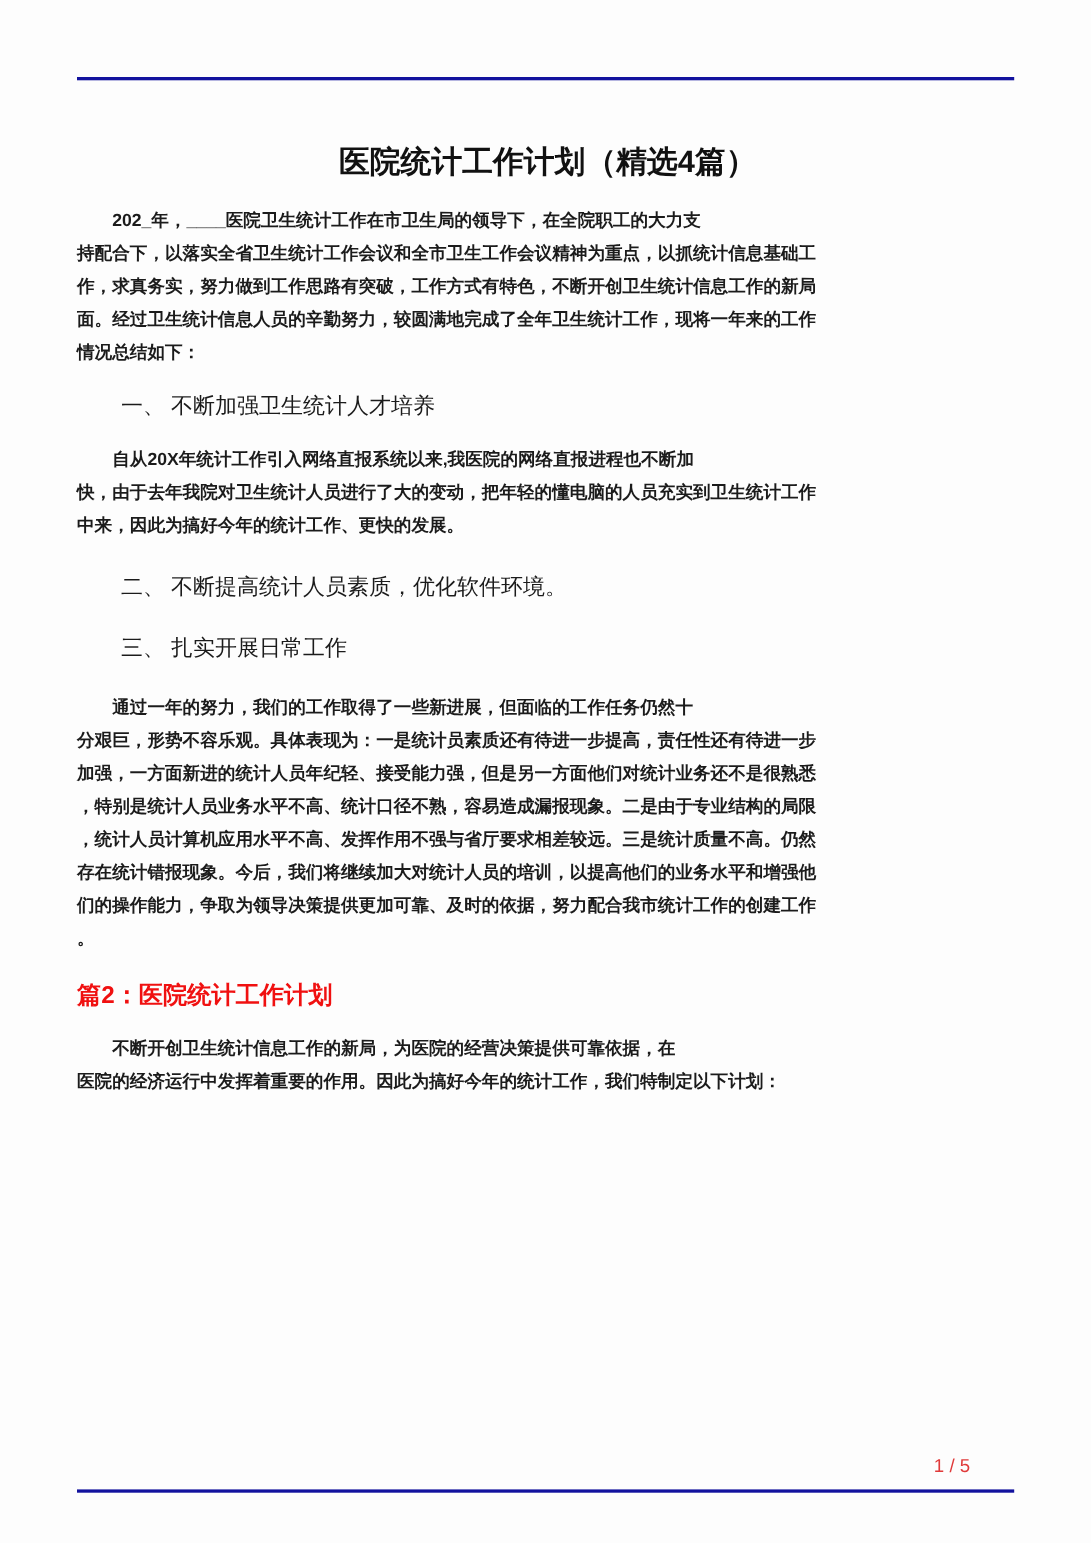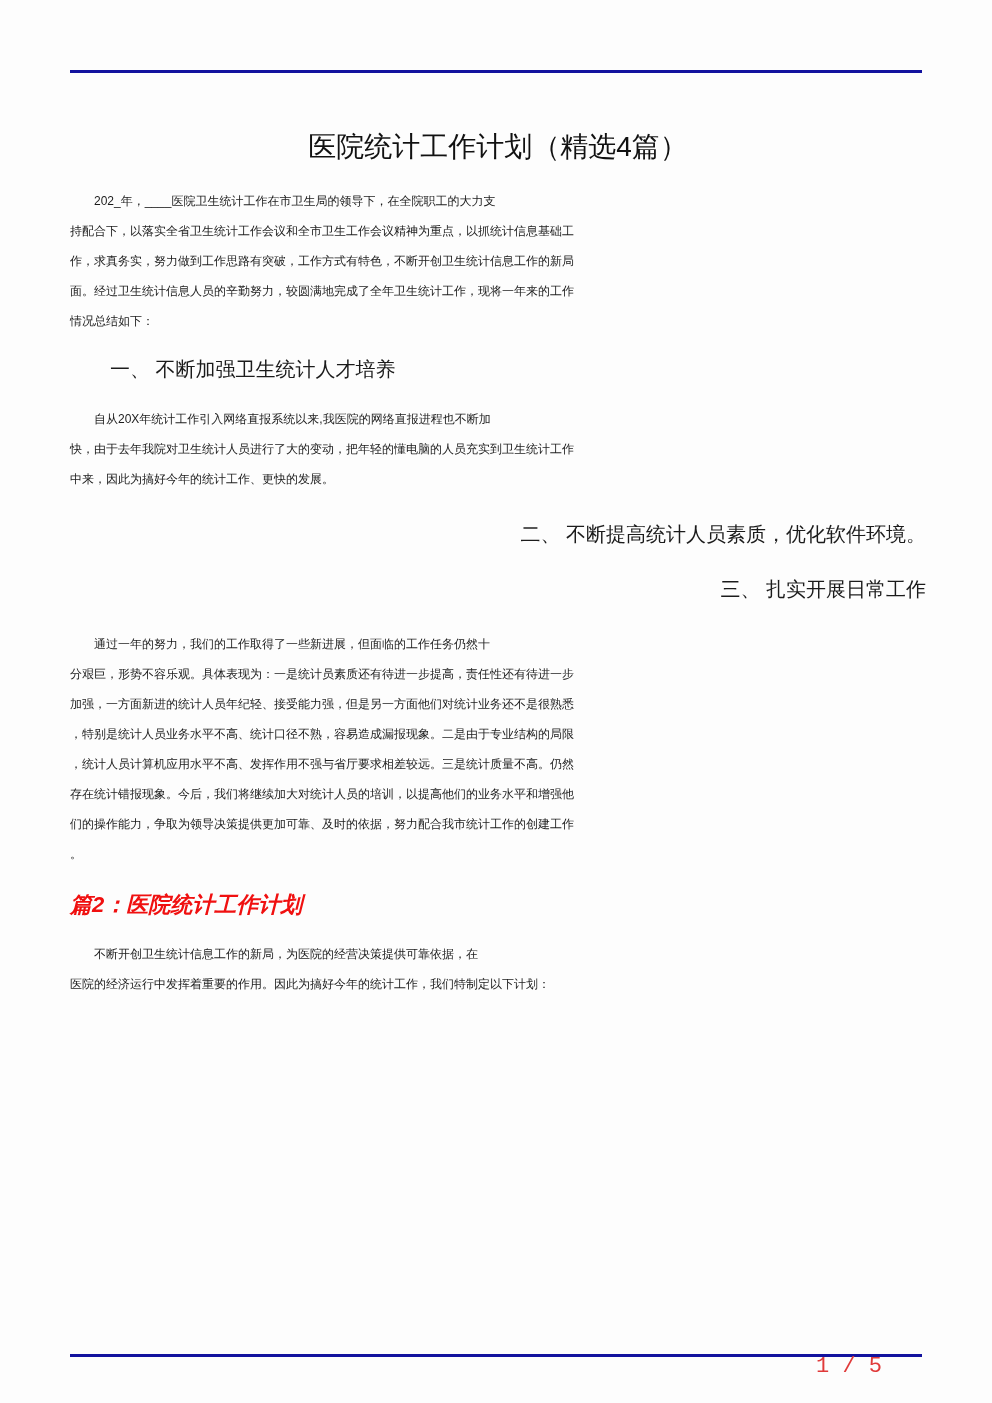--- a/index.html
+++ b/index.html
@@ -24,58 +24,58 @@
   .content {
     position: absolute;
     left: 70px;
     top: 0;
     width: 856px;
   }
   .doc-title {
     margin: 128px 0 0 0;
     font-size: 28px;
     line-height: 38px;
-    font-weight: 400;
+    font-weight: 700;
     text-align: center;
     color: #111111;
   }
   .section-heading {
     margin: 26px 0 0 0;
     font-size: 22px;
     line-height: 28px;
     font-weight: 700;
     color: var(--heading-red, #f01010);
   }
-  .section-heading.second { margin-top: 22px; font-style: italic; }
+  .section-heading.second { margin-top: 22px; }
   .para {
     margin: 20px 0 0 0;
-    font-size: 12px;
+    font-size: 16px;
     line-height: 30px;
     text-indent: 2em;
     white-space: pre-wrap;
     overflow-wrap: break-word;
+    font-weight: bold;
   }
   .subheading {
     margin: 18px 0 0 0;
     font-size: 20px;
     line-height: 30px;
     text-indent: 2em;
     white-space: pre-wrap;
   }
-  .subheading.mid { margin-top: 25px; text-align: right; }
+  .subheading.mid { margin-top: 25px; }
   .para.tight { margin-top: 20px; }
   .para.loose { margin-top: 25px; }
   .page-indicator {
     position: absolute;
-    top: 1357px;
+    top: 1323px;
     right: 110px;
-    font-size: 22px;
+    font-size: 17px;
     line-height: 20px;
     color: var(--footer-red, #e03a3a);
-    font-family: Liberation Mono, monospace;
   }
 </style>
 </head>
 <body>
 
 <div class="page">
 
   <div class="rule rule-top"></div>
 
   <main class="content">

